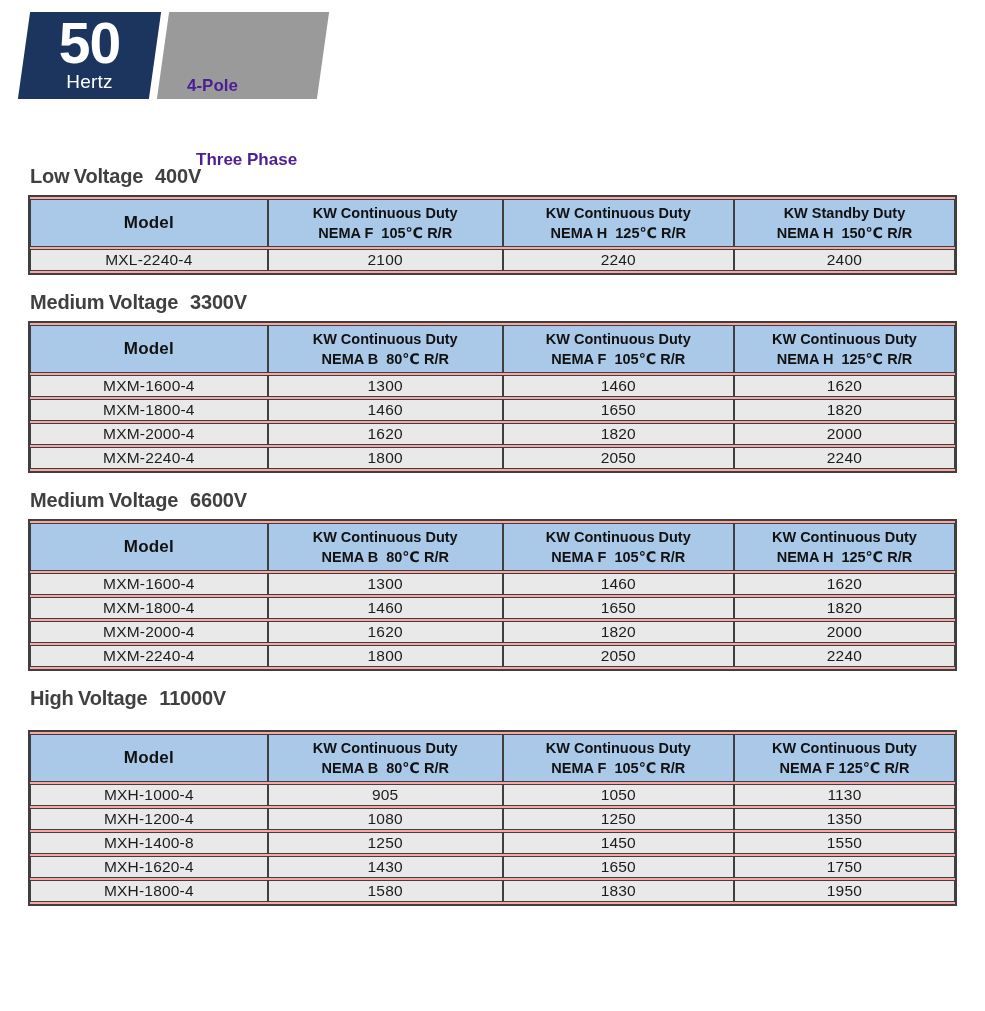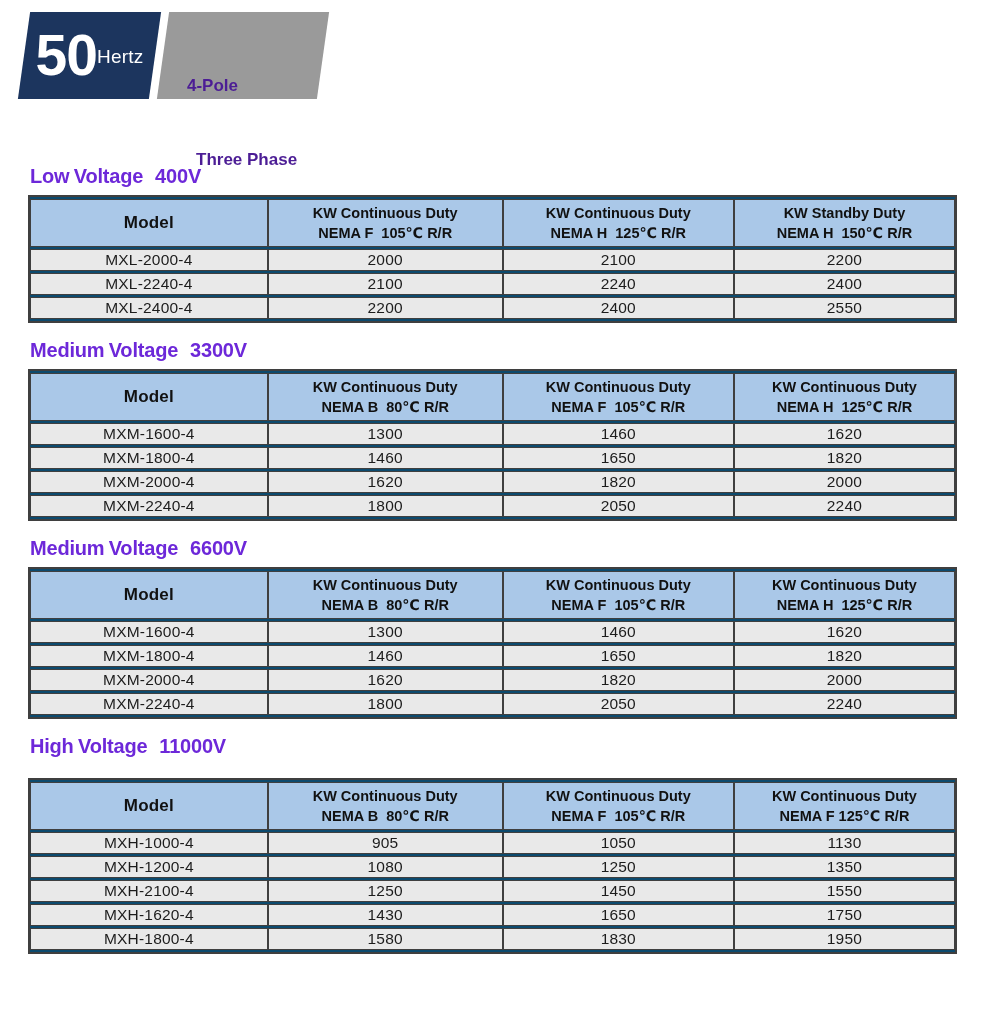--- a/index.html
+++ b/index.html
@@ -18,48 +18,48 @@
     -webkit-font-smoothing:antialiased;
   }
 
   
   .badge-area{position:relative;height:99px;margin-top:12px;}
   .shape{position:absolute;top:0;height:87px;transform:skewX(-8deg);}
   .shape-navy{left:24px;width:131px;background:var(--navy);}
   .shape-gray{left:163px;width:160px;background:var(--badge-gray);}
   .navy-content{
     position:absolute;left:24px;top:0;width:131px;height:87px;
-    display:flex;flex-direction:row;align-items:center;justify-content:center;
+    display:flex;flex-direction:column;align-items:center;justify-content:center;
     color:#fff;z-index:2;
   }
   .freq-number{font-size:57px;font-weight:bold;line-height:0.88;letter-spacing:-1px;}
   .freq-unit{font-size:19px;font-weight:normal;margin-top:3px;letter-spacing:0.2px;}
   .gray-content{
     position:absolute;left:187px;top:13px;z-index:2;
     color:#4c1d95;font-weight:bold;font-size:17px;line-height:1.45;white-space:pre;
   }
   .gray-line2{padding-left:9px;}
   .specs{
     position:absolute;left:368px;top:3px;
     font-size:22px;line-height:1.2;color:var(--spec-text);letter-spacing:0.3px;white-space:pre;
   }
 
   
   .sections{margin:54px 28px 0 28px;}
   .section-title{
-    font-size:20px;font-weight:bold;color:#6d28d9;
+    font-size:20px;font-weight:bold;color:#404040;
     margin:16px 0 7px 2px;letter-spacing:-0.2px;word-spacing:-1px;
   }
   .section-title .voltage{margin-left:12px;}
   .voltage-section:first-child .section-title{margin-top:0;}
   .voltage-section:nth-child(4) .section-title{margin-bottom:20px;}
 
   table.spec-table{
     width:100%;border-collapse:separate;border-spacing:0 2px;
-    border:2px solid var(--border);background:#0c4a6e;table-layout:fixed;
+    border:2px solid var(--border);background:#fca5a5;table-layout:fixed;
   }
   .spec-table th,.spec-table td{
     border:1px solid var(--border);text-align:center;vertical-align:middle;overflow:hidden;
   }
   .spec-table th{
     background:var(--header-blue);height:48px;
     font-size:14.5px;font-weight:bold;color:#111;line-height:1.4;padding:0;
   }
   .spec-table th.model-th{font-size:17px;letter-spacing:0.2px;}
   .spec-table td{
@@ -108,36 +108,24 @@
               <span class="th-line">NEMA H  125℃ R/R</span>
             </th>
             <th>
               <span class="th-line">KW Standby Duty</span>
               <span class="th-line">NEMA H  150℃ R/R</span>
             </th>
           </tr>
         </thead>
         <tbody>
           <tr>
-            <td>MXL-2000-4</td>
-            <td>2000</td>
-            <td>2100</td>
-            <td>2200</td>
-          </tr>
-          <tr>
             <td>MXL-2240-4</td>
             <td>2100</td>
             <td>2240</td>
             <td>2400</td>
-          </tr>
-          <tr>
-            <td>MXL-2400-4</td>
-            <td>2200</td>
-            <td>2400</td>
-            <td>2550</td>
           </tr>
         </tbody>
       </table>
     </section>
     <section class="voltage-section">
       <h2 class="section-title"><span>Medium Voltage</span><span class="voltage">3300V</span></h2>
       <table class="spec-table">
         <colgroup>
           <col style="width: 25.7%;">
           <col style="width: 25.4%;">
@@ -282,21 +270,21 @@
             <td>1050</td>
             <td>1130</td>
           </tr>
           <tr>
             <td>MXH-1200-4</td>
             <td>1080</td>
             <td>1250</td>
             <td>1350</td>
           </tr>
           <tr>
-            <td>MXH-2100-4</td>
+            <td>MXH-1400-8</td>
             <td>1250</td>
             <td>1450</td>
             <td>1550</td>
           </tr>
           <tr>
             <td>MXH-1620-4</td>
             <td>1430</td>
             <td>1650</td>
             <td>1750</td>
           </tr>

